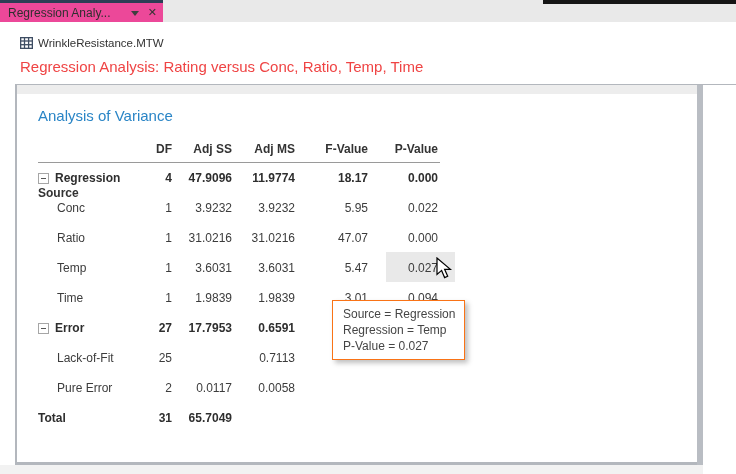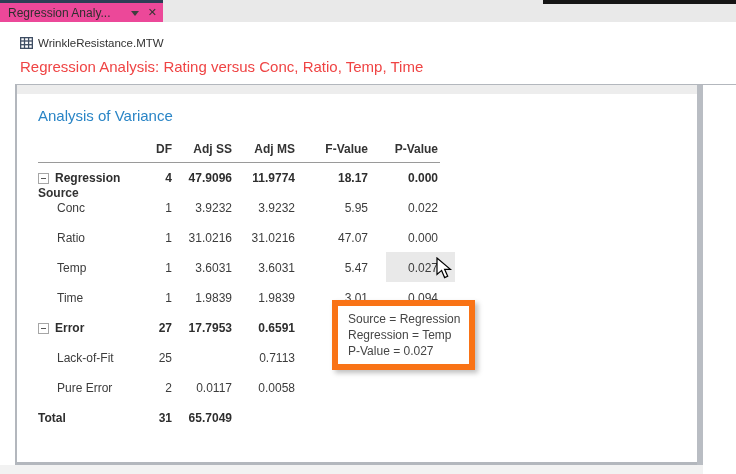--- a/index.html
+++ b/index.html
@@ -45,21 +45,21 @@
   .c-ss{left:140px;width:54px;}
   .c-ms{left:200px;width:57px;}
   .c-f{left:265px;width:65px;}
   .c-p{left:335px;width:65px;}
   .h.r{text-align:right;}
   .cbox{width:11px;height:11px;border:1px solid #a6a6a6;background:#fff;margin-right:6px;position:relative;flex:0 0 auto;box-sizing:border-box;}
   .cbox::after{content:"";position:absolute;left:2px;right:2px;top:4px;height:1px;background:#555;}
   .hl{position:absolute;left:348px;top:-1px;width:69px;height:30px;background:#e9e9e9;}
 
   
-  .tooltip{left:332px;top:300px;width:111px;background:#fff;border:6px solid #f97316;
+  .tooltip{left:332px;top:300px;width:111px;background:#fff;border:1px solid #f97316;
            box-shadow:3px 3px 5px rgba(0,0,0,0.25);padding:5px 10px;z-index:20;}
   .tooltip div{font-size:12px;line-height:16px;color:#454545;white-space:nowrap;}
 
   .cursor{left:436px;top:257px;z-index:30;}
 </style>
 </head>
 <body>
 
 <div class="screen">
 

